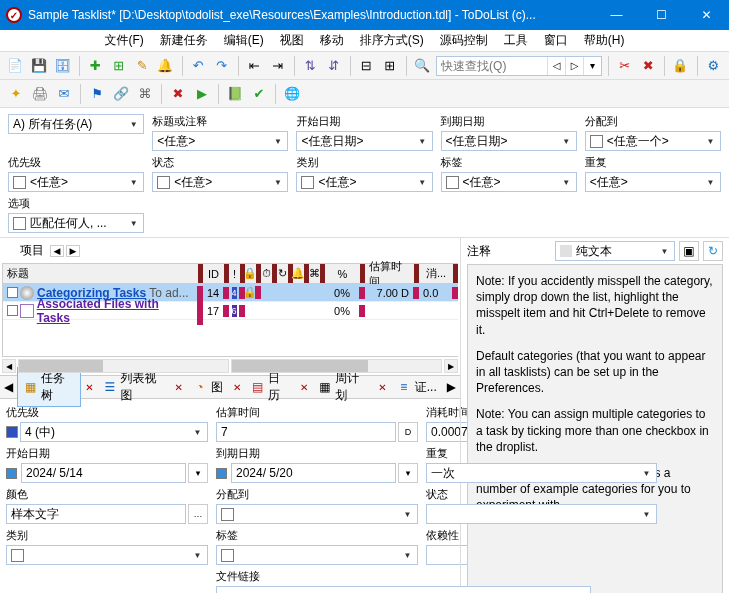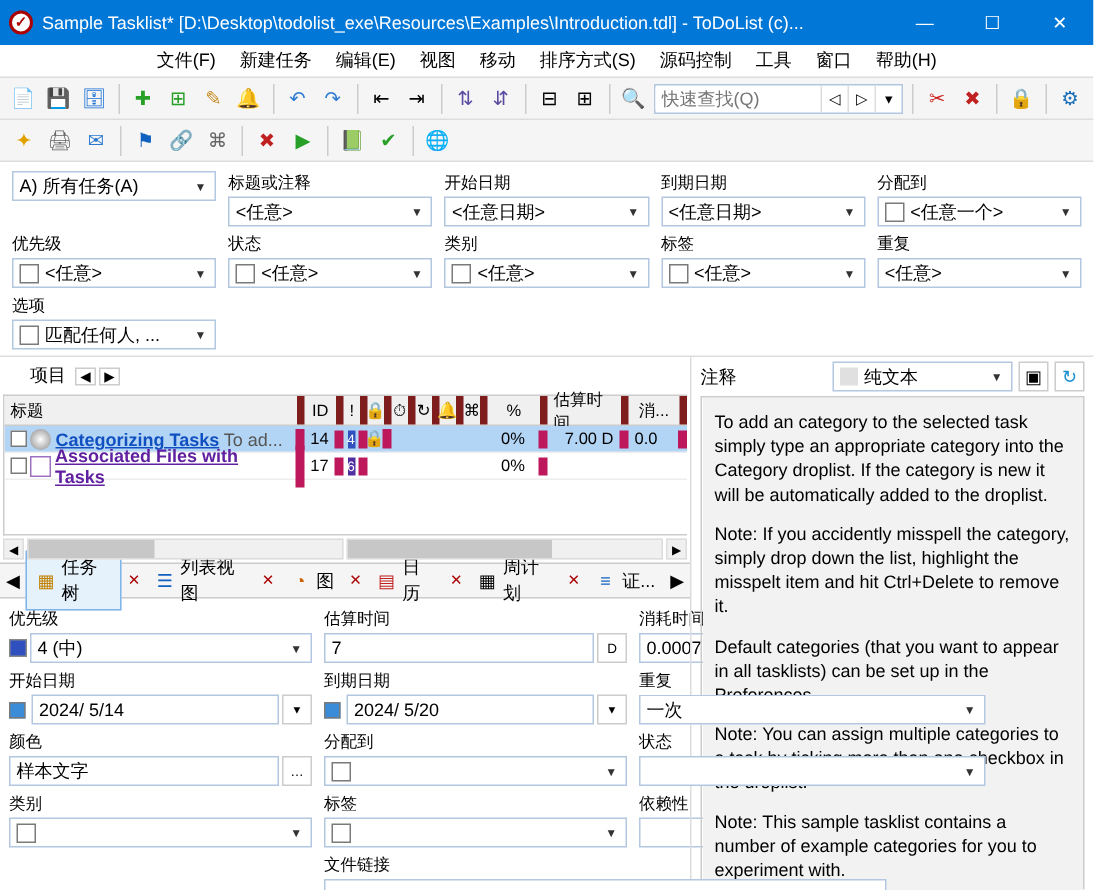--- a/index.html
+++ b/index.html
@@ -493,21 +493,20 @@
       <span>注释</span>
       <div class="combo" style="width:120px;margin-left:auto">
         <span style="width:12px;height:12px;background:#e0e0e0;margin-right:4px"></span>
         <span class="combo-text">纯文本</span>
           <span class="combo-arrow">▼</span>
       </div>
       <div class="mini" style="width:20px;height:20px;border:1px solid #ccc;display:flex;align-items:center;justify-content:center">▣</div>
       <div class="mini" style="width:20px;height:20px;border:1px solid #ccc;display:flex;align-items:center;justify-content:center;color:#1a8fd0">↻</div>
     </div>
     <div class="notes-body">
-      <p>To add an category to the selected task simply type an appropriate category into the Category droplist. If the category is new it will be automatically added to the droplist.</p>
       <p>Note: If you accidently misspell the category, simply drop down the list, highlight the misspelt item and hit Ctrl+Delete to remove it.</p>
       <p>Default categories (that you want to appear in all tasklists) can be set up in the Preferences.</p>
       <p>Note: You can assign multiple categories to a task by ticking more than one checkbox in the droplist.</p>
       <p>Note: This sample tasklist contains a number of example categories for you to experiment with.</p>
 
     </div>
   </div>
 </div>
 
 </body></html>

